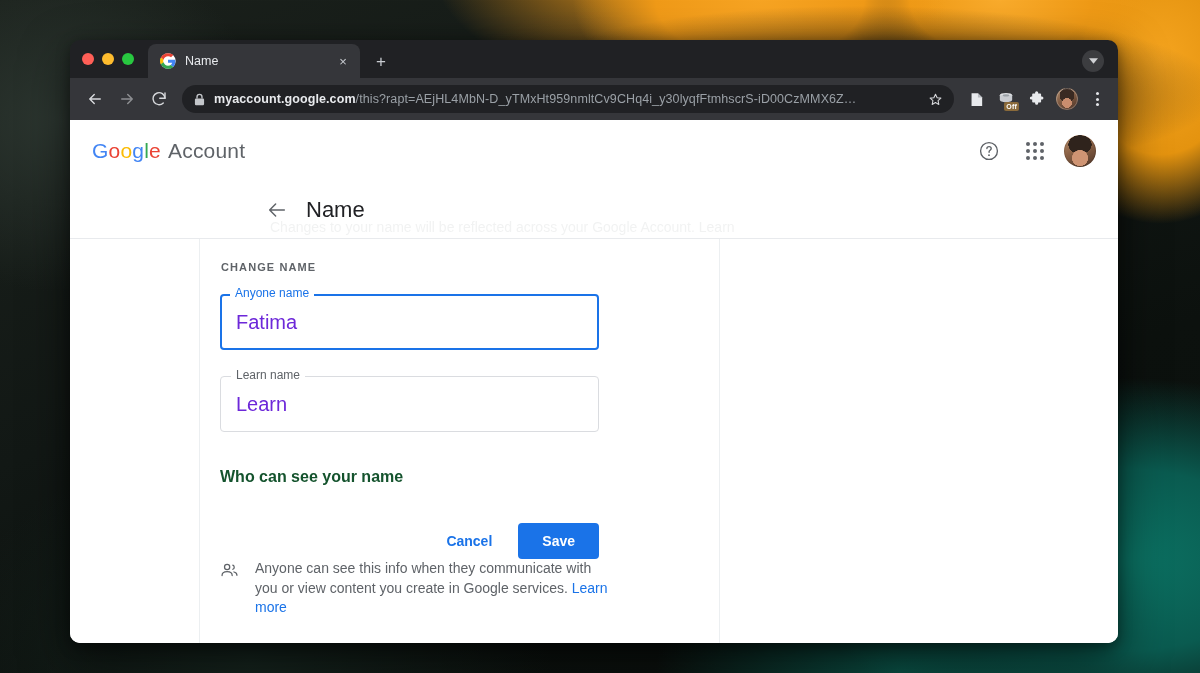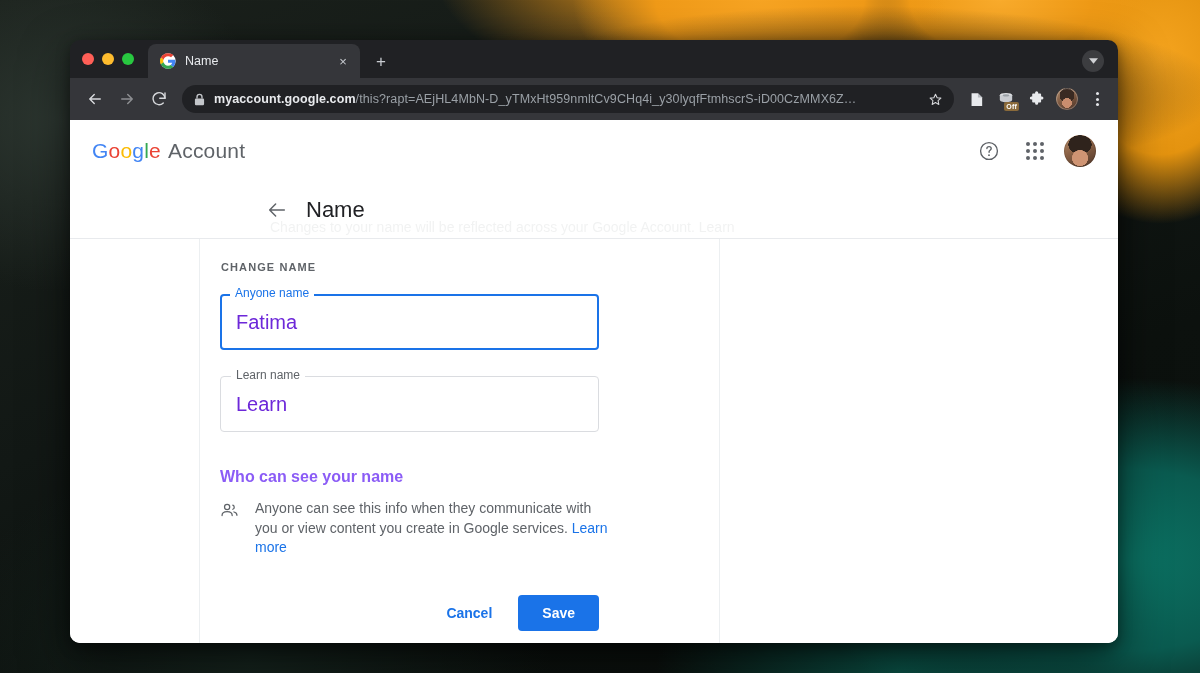--- a/index.html
+++ b/index.html
@@ -255,21 +255,21 @@
   }
   .text-field.focused .field-label { color: #1a73e8; left: 10px; }
   .field-value {
     position: absolute;
     left: 16px; top: 0; bottom: 0; right: 12px;
     display: flex; align-items: center;
     font-size: 20px; color: #6d28d9;
   }
 
   #visibility-heading {
-    font-size: 16px; color: #8b5cf6;
+    font-size: 16px; color: #14532d;
     margin-top: 36px; margin-bottom: 13px;
   }
   #visibility-row { display: flex; gap: 16px; width: 395px; }
   #people-icon { flex: none; padding-top: 2px; color: #5f6368; }
   #visibility-text {
     font-size: 14px; line-height: 19.5px; color: #5f6368;
   }
   #visibility-text a { color: #1a73e8; text-decoration: none; }
 
   #actions {
@@ -452,32 +452,32 @@
         </div>
 
         <div class="text-field">
           <div class="field-box"></div>
           <span class="field-label">Learn name</span>
           <span class="field-value">Learn</span>
         </div>
 
         <h2 id="visibility-heading">Who can see your name</h2>
 
+        <div id="actions">
+          <button id="cancel-button">Cancel</button>
+          <button id="save-button">Save</button>
+        </div>
+
         <div id="visibility-row">
           <span id="people-icon">
             <svg width="19" height="19" viewBox="0 0 24 24">
               <circle cx="9" cy="7.6" r="3.3" fill="none" stroke="currentColor" stroke-width="1.6"></circle>
               <path d="M2.6 18.4c0-3.2 2.9-5 6.4-5s6.4 1.8 6.4 5" fill="none" stroke="currentColor" stroke-width="1.6" stroke-linecap="round"></path>
               <path d="M16.2 5.2a2.8 2.8 0 010 5.2" fill="none" stroke="currentColor" stroke-width="1.6" stroke-linecap="round"></path>
               <path d="M17.6 13.9c2.3.5 3.8 1.9 3.8 4.2" fill="none" stroke="currentColor" stroke-width="1.6" stroke-linecap="round"></path>
             </svg>
           </span>
           <p id="visibility-text"><span>Anyone can see this info when they communicate with you or view content you create in Google services. </span><a href="#">Learn more</a></p>
         </div>
-
-        <div id="actions">
-          <button id="cancel-button">Cancel</button>
-          <button id="save-button">Save</button>
-        </div>
       </div>
     </div>
   </div>
 </div>
 
 </body></html>

